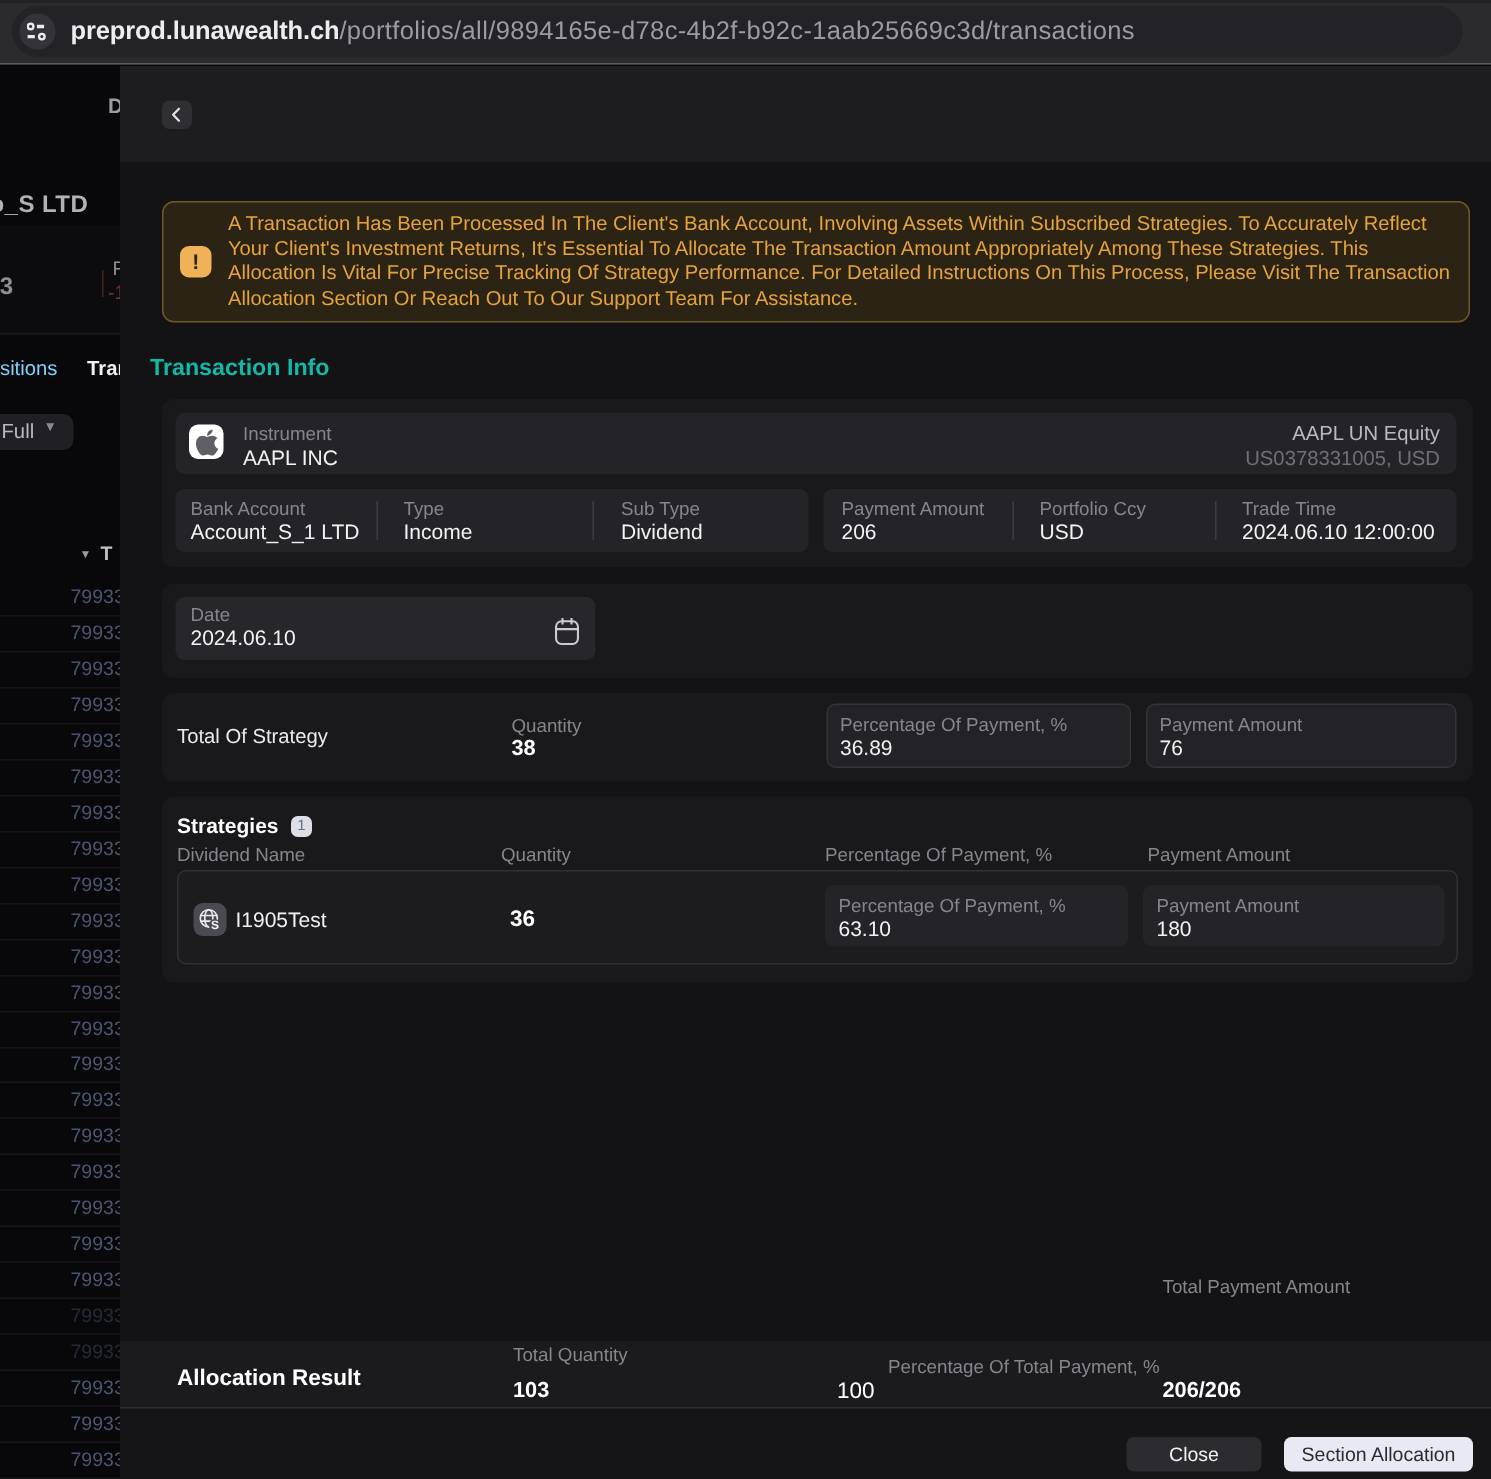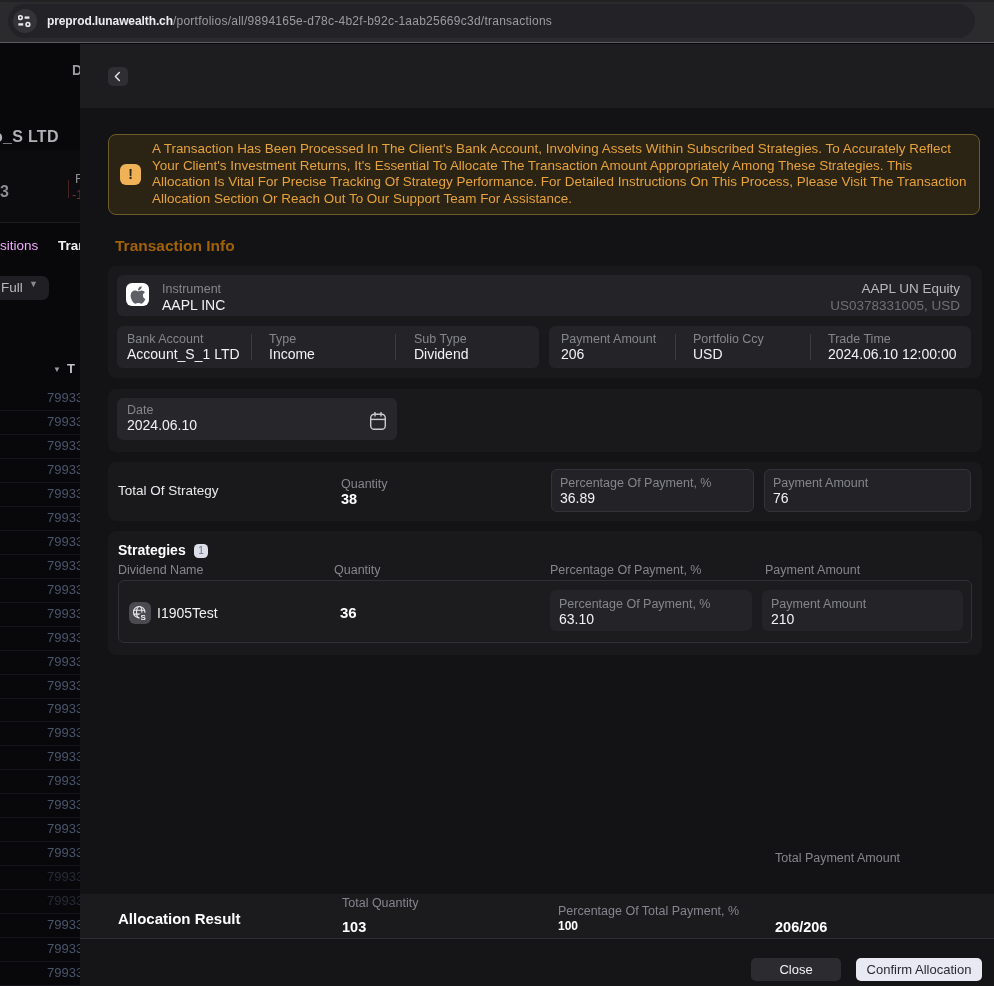--- a/index.html
+++ b/index.html
@@ -13,21 +13,21 @@
 
 <div class="abs" style="left:0;top:44px;width:80px;height:942px;background:#08080a"></div>
 <div class="abs" style="left:72px;top:62px;font-size:14px;font-weight:bold;color:#9b9ba1">D</div>
 <div class="abs" style="left:0;top:150px;width:80px;height:72px;background:#0c0c0e"></div>
 <div class="abs" style="left:-7px;top:128px;font-size:16px;font-weight:bold;color:#b2b2b6;letter-spacing:.3px">o_S LTD</div>
 <div class="abs" style="left:-9px;top:183px;font-size:16px;font-weight:bold;color:#8e8e93">33</div>
 <div class="abs" style="left:75px;top:171px;font-size:13px;color:#8e8e95">F</div>
 <div class="abs" style="left:68px;top:180px;width:1px;height:18px;background:#4a2222"></div>
 <div class="abs" style="left:72px;top:187px;font-size:13px;color:#7a3434">-12</div>
 <div class="abs" style="left:0;top:222px;width:80px;height:1px;background:#1d1d20"></div>
-<div class="abs" style="left:0;top:238px;font-size:13.5px;color:#f0abfc">sitions</div>
+<div class="abs" style="left:0;top:238px;font-size:13.5px;color:#7dd3fc">sitions</div>
 <div class="abs" style="left:58px;top:238px;font-size:13.5px;font-weight:bold;color:#f0f0f2">Tran</div>
 <div class="abs" style="left:-12px;top:276px;width:61px;height:24px;background:#202024;border-radius:7px">
   <span style="position:absolute;left:13px;top:4px;font-size:13.5px;color:#b9b9c0">Full</span>
   <span style="position:absolute;left:41px;top:3px;font-size:9px;color:#8a8a92">▼</span>
 </div>
 <div class="abs" style="left:53px;top:365px;font-size:8px;color:#9a9aa2">▼</div>
 <div class="abs" style="left:67px;top:361px;font-size:13px;font-weight:bold;color:#c0c0c8">T</div>
 <style>
  .srow { position:absolute; left:47px; width:60px; font-size:13px; font-weight:500; color:#4a556f; }
  .sline { position:absolute; left:0; width:80px; height:1px; background:#16161a; }
@@ -86,38 +86,38 @@
 <div class="abs" style="left:0;top:0;width:994px;height:43px;background:#2b2b2e;border-bottom:1px solid #5b5b60">
   <div class="abs" style="left:0;top:0;width:994px;height:2px;background:#222225"></div>
   <div class="abs" style="left:8px;top:4px;width:967px;height:34px;border-radius:17px;background:#232327"></div>
   <div class="abs" style="left:13px;top:9px;width:24px;height:24px;border-radius:50%;background:#343438"></div>
   <svg class="abs" style="left:18px;top:14px" width="13" height="14" viewBox="0 0 13 14" fill="none">
     <circle cx="2.4" cy="3.6" r="1.85" stroke="#ececf0" stroke-width="1.6"></circle>
     <line x1="6.6" y1="3.6" x2="11.4" y2="3.6" stroke="#ececf0" stroke-width="2.3"></line>
     <line x1="0.4" y1="10.4" x2="5.2" y2="10.4" stroke="#ececf0" stroke-width="2.3"></line>
     <circle cx="9.9" cy="10.4" r="1.85" stroke="#ececf0" stroke-width="1.6"></circle>
   </svg>
-  <div class="abs" style="left:47px;top:0;height:42px;line-height:42px;font-size:12px;white-space:nowrap">
+  <div class="abs" style="left:47px;top:0;height:42px;line-height:42px;font-size:17px;white-space:nowrap">
     <span style="color:#ededf0;font-weight:bold;letter-spacing:-.1px">preprod.lunawealth.ch</span><span style="color:#9b9ba3;letter-spacing:.25px">/portfolios/all/9894165e-d78c-4b2f-b92c-1aab25669c3d/transactions</span>
   </div>
 </div>
 
 <div class="abs" style="left:80px;top:44px;width:914px;height:942px;background:#131315"></div>
 <div class="abs" style="left:80px;top:44px;width:914px;height:64px;background:#1d1d20"></div>
 <div class="abs" style="left:108px;top:67px;width:20px;height:19px;background:#2f2f33;border-radius:5px">
   <svg style="position:absolute;left:5px;top:4px" width="9" height="11" viewBox="0 0 9 11" fill="none">
     <path d="M6.3 1.5 L2.4 5.5 L6.3 9.5" stroke="#e2e2e6" stroke-width="1.5" stroke-linecap="round" stroke-linejoin="round"></path>
   </svg>
 </div>
 
 <div class="abs" style="left:108px;top:134px;width:872px;height:81px;background:#2b2414;border:1px solid #6e5b28;border-radius:8px"></div>
 <div class="abs" style="left:120px;top:164px;width:21px;height:21px;background:#efb257;border-radius:6px;text-align:center;line-height:21px;font-size:14px;font-weight:bold;color:#2b2414">!</div>
 <div class="abs" style="left:152px;top:141px;width:830px;font-size:13.45px;line-height:16.6px;color:#e6a23c">A Transaction Has Been Processed In The Client's Bank Account, Involving Assets Within Subscribed Strategies. To Accurately Reflect<br>Your Client's Investment Returns, It's Essential To Allocate The Transaction Amount Appropriately Among These Strategies. This<br>Allocation Is Vital For Precise Tracking Of Strategy Performance. For Detailed Instructions On This Process, Please Visit The Transaction<br>Allocation Section Or Reach Out To Our Support Team For Assistance.</div>
 
-<div class="abs" style="left:115px;top:237px;font-size:15.5px;font-weight:bold;color:#a16207">Transaction Info</div>
+<div class="abs" style="left:100px;top:237px;font-size:15.5px;font-weight:bold;color:#14b8a6">Transaction Info</div>
 
 <div class="ctr" style="top:266px;height:112px"></div>
 <div class="abs box" style="left:117px;top:275px;width:854px;height:41px"></div>
 <div class="abs" style="left:126px;top:283px;width:23px;height:23px;background:#ffffff;border-radius:6px">
   <svg style="position:absolute;left:3.5px;top:2px" width="16" height="20" viewBox="0 0 384 512">
       <path fill="#5f5f66" d="M318.7 268.7c-.2-36.7 16.4-64.4 50-84.8-18.8-26.9-47.2-41.7-84.7-44.6-35.5-2.7-74.3 20.7-88.5 20.7-15 0-49.4-19.7-76.4-19.7C63.3 141.2 4 184.8 4 273.5q0 39.3 14.4 81.2c12.8 36.7 59 126.7 107.2 125.2 25.2-.6 43-17.9 75.8-17.9 31.8 0 48.3 17.9 76.4 17.9 48.6-.7 90.4-82.5 102.6-119.3-65.2-30.7-61.7-90-61.7-91.9zm-56.6-164.2c27.3-32.4 24.8-61.9 24-72.5-24.1 1.4-52 16.4-67.9 34.9-17.5 19.8-27.8 44.3-25.6 71.9 26.1 2 49.9-11.4 69.5-34.3z"></path>
     </svg>
 </div>
 <div class="abs lbl" style="left:162px;top:282px">Instrument</div>
 <div class="abs val" style="left:162px;top:297px">AAPL INC</div>
@@ -184,26 +184,26 @@
     <text x="8.6" y="14.6" font-family="Liberation Sans" font-size="8" font-weight="bold" fill="#f2f2f4">S</text>
   </svg>
 </div>
 <div class="abs" style="left:157px;top:605px;font-size:14px;color:#f0f0f3">I1905Test</div>
 <div class="abs" style="left:340px;top:604px;font-size:15px;font-weight:bold;color:#fff">36</div>
 <div class="abs box" style="left:550px;top:590px;width:202px;height:41px"></div>
 <div class="abs lbl" style="left:559px;top:597px">Percentage Of Payment, %</div>
 <div class="abs val" style="left:559px;top:611px">63.10</div>
 <div class="abs box" style="left:762px;top:590px;width:201px;height:41px"></div>
 <div class="abs lbl" style="left:771px;top:597px">Payment Amount</div>
-<div class="abs val" style="left:771px;top:611px">210</div>
+<div class="abs val" style="left:771px;top:611px">180</div>
 
 <div class="abs" style="left:80px;top:894px;width:914px;height:45px;background:#1b1b1e;border-bottom:1px solid #2e2e32"></div>
 <div class="abs" style="left:118px;top:910px;font-size:15px;font-weight:bold;color:#fff">Allocation Result</div>
 <div class="abs lbl" style="left:342px;top:896px">Total Quantity</div>
 <div class="abs" style="left:342px;top:919px;font-size:14.5px;font-weight:bold;color:#fff">103</div>
-<div class="abs lbl" style="left:558px;top:904px">Percentage Of Total Payment, %</div>
-<div class="abs" style="left:558px;top:919px;font-size:12px;font-weight:bold;color:#fff">100</div>
+<div class="abs lbl" style="left:592px;top:904px">Percentage Of Total Payment, %</div>
+<div class="abs" style="left:558px;top:919px;font-size:15px;font-weight:normal;color:#fff">100</div>
 <div class="abs lbl" style="left:775px;top:851px">Total Payment Amount</div>
 <div class="abs" style="left:775px;top:919px;font-size:14.5px;font-weight:bold;color:#fff">206/206</div>
 
 <div class="abs" style="left:80px;top:940px;width:914px;height:46px;background:#151518"></div>
 <div class="abs" style="left:751px;top:958px;width:90px;height:23px;background:#2c2c30;border-radius:5px;text-align:center;line-height:23px;font-size:13px;color:#f2f2f4">Close</div>
-<div class="abs" style="left:856px;top:958px;width:126px;height:23px;background:#e9e9f3;border-radius:5px;text-align:center;line-height:23px;font-size:13px;color:#2a2a31">Confirm Allocation</div>
+<div class="abs" style="left:856px;top:958px;width:126px;height:23px;background:#e9e9f3;border-radius:5px;text-align:center;line-height:23px;font-size:13px;color:#2a2a31">Section Allocation</div>
 
 </body></html>

